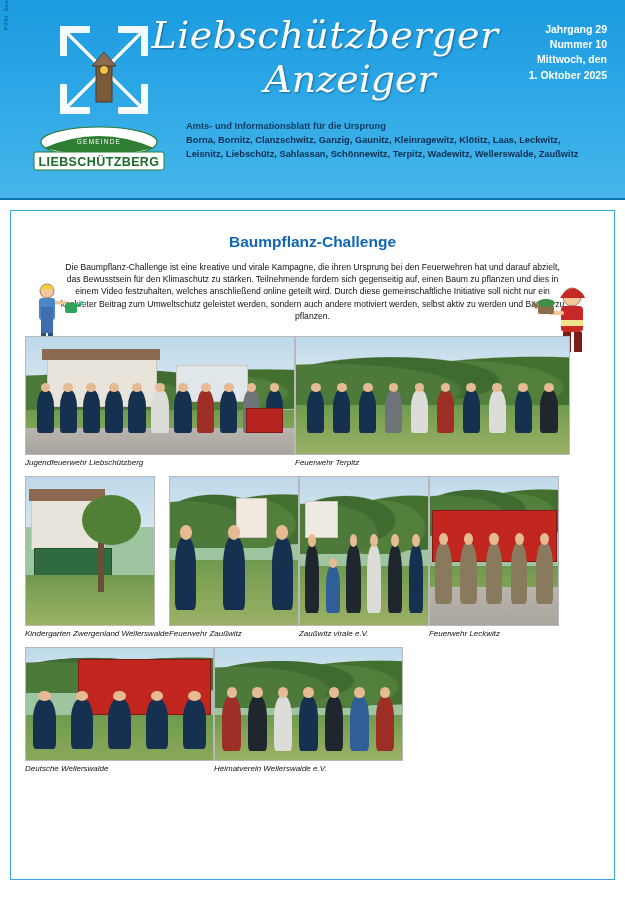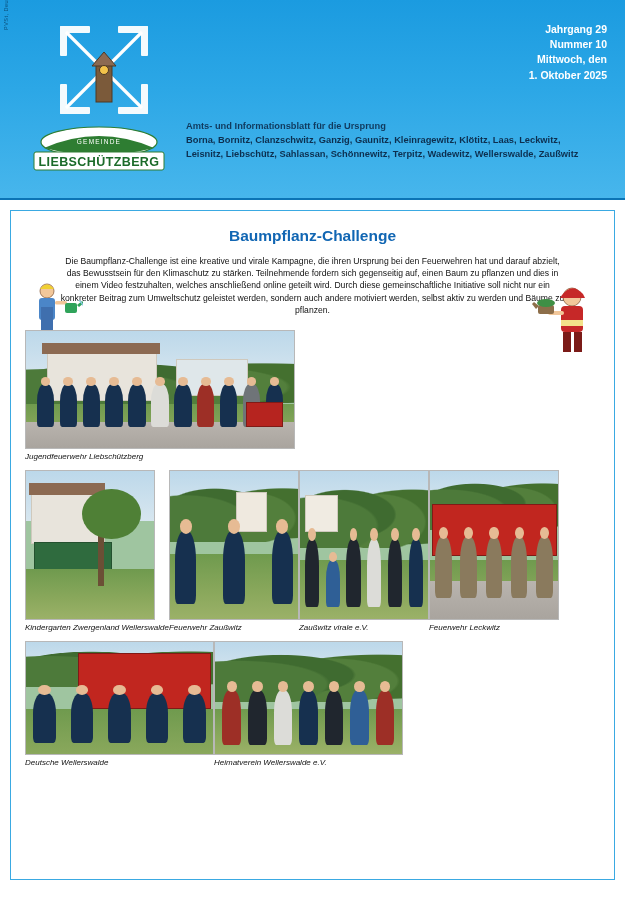--- a/index.html
+++ b/index.html
@@ -114,21 +114,21 @@
   }
 
   
   .content {
     position: relative;
     margin: 10px 10px 0 10px;
     border: 1px solid #3aa9e2;
     height: 670px;
     background: #ffffff;
     box-sizing: border-box;
-    padding: 12px 14px;
+    padding: 18px 14px;
   }
 
   .article-title {
     text-align: center;
     color: #1166b3;
     font-size: 15.5px;
     font-weight: bold;
     margin: 4px 0 10px 0;
   }
 
@@ -311,20 +311,24 @@
     <div class="town-logo">
       <svg viewBox="0 0 150 58" width="150" height="58">
         <ellipse cx="75" cy="22" rx="58" ry="15" fill="#ffffff" stroke="#2e7d32" stroke-width="1.2"></ellipse>
         <path d="M20 28 Q75 4 130 28 Q75 42 20 28 Z" fill="#2e7d32"></path>
         <text x="75" y="24" text-anchor="middle" font-family="Liberation Sans, sans-serif" font-size="6.5" fill="#ffffff" letter-spacing="1.2">GEMEINDE</text>
         <rect x="10" y="32" width="130" height="18" rx="2" fill="#ffffff" stroke="#2e7d32" stroke-width="1"></rect>
         <text x="75" y="46" text-anchor="middle" font-family="Liberation Sans, sans-serif" font-size="12.5" font-weight="bold" fill="#1b6b2a" letter-spacing="0.4">LIEBSCHÜTZBERG</text>
       </svg>
     </div>
 
+    <div class="title-block">
+      <div class="title-line1">Liebschützberger</div>
+      <div class="title-line2">Anzeiger</div>
+    </div>
 
     <div class="issue-info">
       <div>Jahrgang 29</div>
       <div>Nummer 10</div>
       <div>Mittwoch, den</div>
       <div>1. Oktober 2025</div>
     </div>
 
     <div class="subtitle-block">
       <div class="st-first">Amts- und Informationsblatt für die Ursprung</div>
@@ -399,20 +403,40 @@
               <div class="person red"></div>
               <div class="person navy"></div>
               <div class="person grey"></div>
               <div class="person navy"></div>
             </div>
             <div class="truck" style="right:4%;bottom:18%;width:13%;height:20%;"></div>
           </div>
           <div class="caption">Jugendfeuerwehr Liebschützberg</div>
         </div>
 
+        <div class="cell">
+          <div class="photo" style="width:273px;height:117px;">
+            <div class="sky" style="height:30%;"></div>
+            <div class="trees" style="top:4%;height:60%;"></div>
+            <div class="ground" style="height:42%;"></div>
+            <div class="people">
+              <div class="person navy"></div>
+              <div class="person navy"></div>
+              <div class="person navy"></div>
+              <div class="person grey"></div>
+              <div class="person white"></div>
+              <div class="person red"></div>
+              <div class="person navy"></div>
+              <div class="person white"></div>
+              <div class="person navy"></div>
+              <div class="person dark"></div>
+            </div>
+          </div>
+          <div class="caption">Feuerwehr Terpitz</div>
+        </div>
       </div>
 
       <div class="row">
 
         <div class="cell">
           <div class="photo" style="width:128px;height:148px;">
             <div class="sky" style="height:34%;"></div>
             <div class="building" style="left:4%;top:14%;width:56%;height:34%;"></div>
             <div class="roof" style="left:2%;top:8%;width:60%;height:8%;"></div>
             <div class="building" style="left:6%;top:48%;width:60%;height:22%;background:#2f6b3e;border-color:#24512f;"></div>

